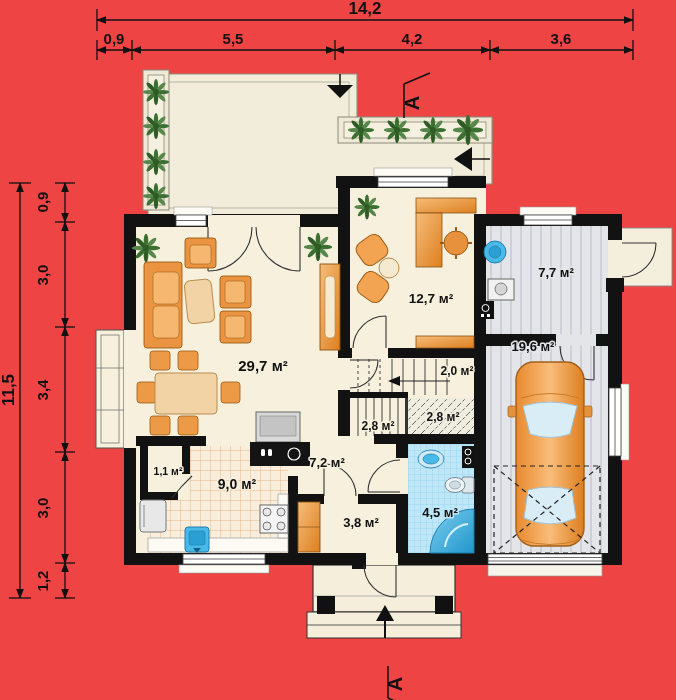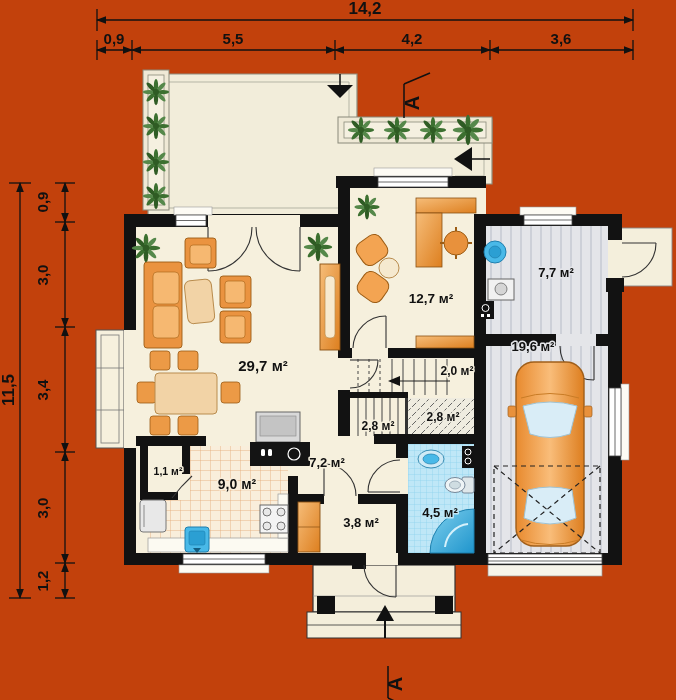--- a/index.html
+++ b/index.html
@@ -1,16 +1,16 @@
 <!DOCTYPE html>
 <html><head>
 <meta charset="utf-8">
 <style>
   html,body{margin:0;padding:0;background:#ffffff;}
-  .stage{position:relative;width:676px;height:700px;background:#c2410c;overflow:hidden;text-align:right;}
+  .stage{position:relative;width:676px;height:700px;background:#ef4444;overflow:hidden;text-align:right;}
   svg{display:block;}
   text{font-family:"Liberation Sans",sans-serif;font-weight:700;fill:#111;}
   .room{paint-order:stroke;stroke:#f6f0dd;stroke-width:3px;stroke-linejoin:round;}
   .haloG{stroke:#e4e5e9;}
   .haloB{stroke:#bfe7f7;}
   .haloK{stroke:#f9eedb;}
   .haloH{stroke:#efece0;}
   .wall{fill:#121212;}
   .door{stroke:#333;stroke-width:1.1;fill:none;}
   .dimline{stroke:#111;stroke-width:1.3;fill:none;}

